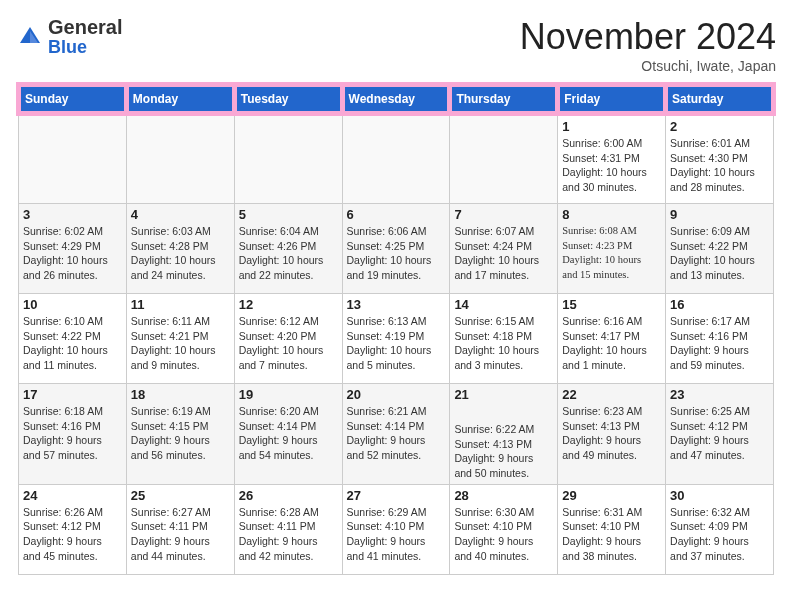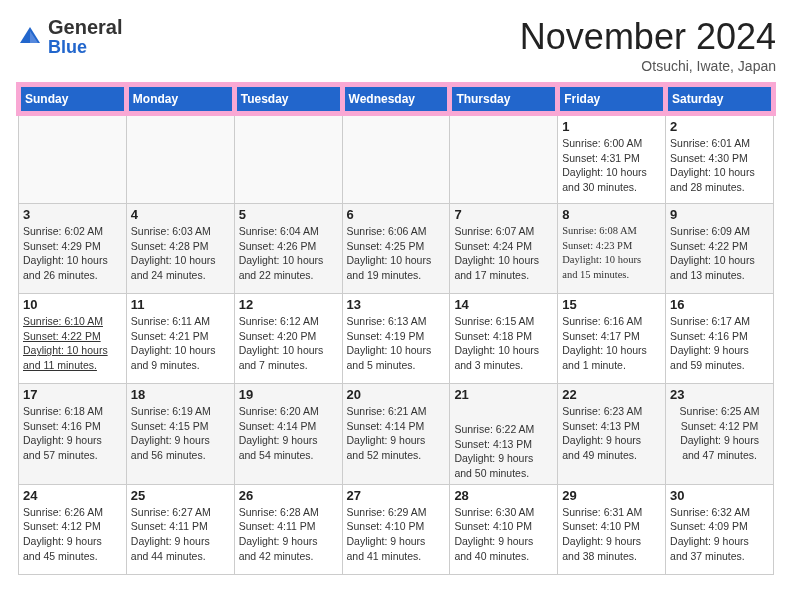--- a/index.html
+++ b/index.html
@@ -195,21 +195,21 @@
           <span class="day-num">9</span>
           <div class="day-info" style="white-space: pre-line;">Sunrise: 6:09 AM
 Sunset: 4:22 PM
 Daylight: 10 hours
 and 13 minutes.</div>
         </td>
       </tr>
       <tr>
         <td>
           <span class="day-num">10</span>
-          <div class="day-info" style="white-space: pre-line; text-decoration: underline;">Sunrise: 6:10 AM
+          <div class="day-info" style="white-space: pre-line;">Sunrise: 6:10 AM
 Sunset: 4:22 PM
 Daylight: 10 hours
 and 11 minutes.</div>
         </td>
         <td>
           <span class="day-num">11</span>
           <div class="day-info" style="white-space: pre-line;">Sunrise: 6:11 AM
 Sunset: 4:21 PM
 Daylight: 10 hours
 and 9 minutes.</div>
@@ -288,21 +288,21 @@
         </td>
         <td>
           <span class="day-num">22</span>
           <div class="day-info" style="white-space: pre-line;">Sunrise: 6:23 AM
 Sunset: 4:13 PM
 Daylight: 9 hours
 and 49 minutes.</div>
         </td>
         <td>
           <span class="day-num">23</span>
-          <div class="day-info" style="white-space: pre-line; text-align: center;">Sunrise: 6:25 AM
+          <div class="day-info" style="white-space: pre-line;">Sunrise: 6:25 AM
 Sunset: 4:12 PM
 Daylight: 9 hours
 and 47 minutes.</div>
         </td>
       </tr>
       <tr>
         <td>
           <span class="day-num">24</span>
           <div class="day-info" style="white-space: pre-line;">Sunrise: 6:26 AM
 Sunset: 4:12 PM

